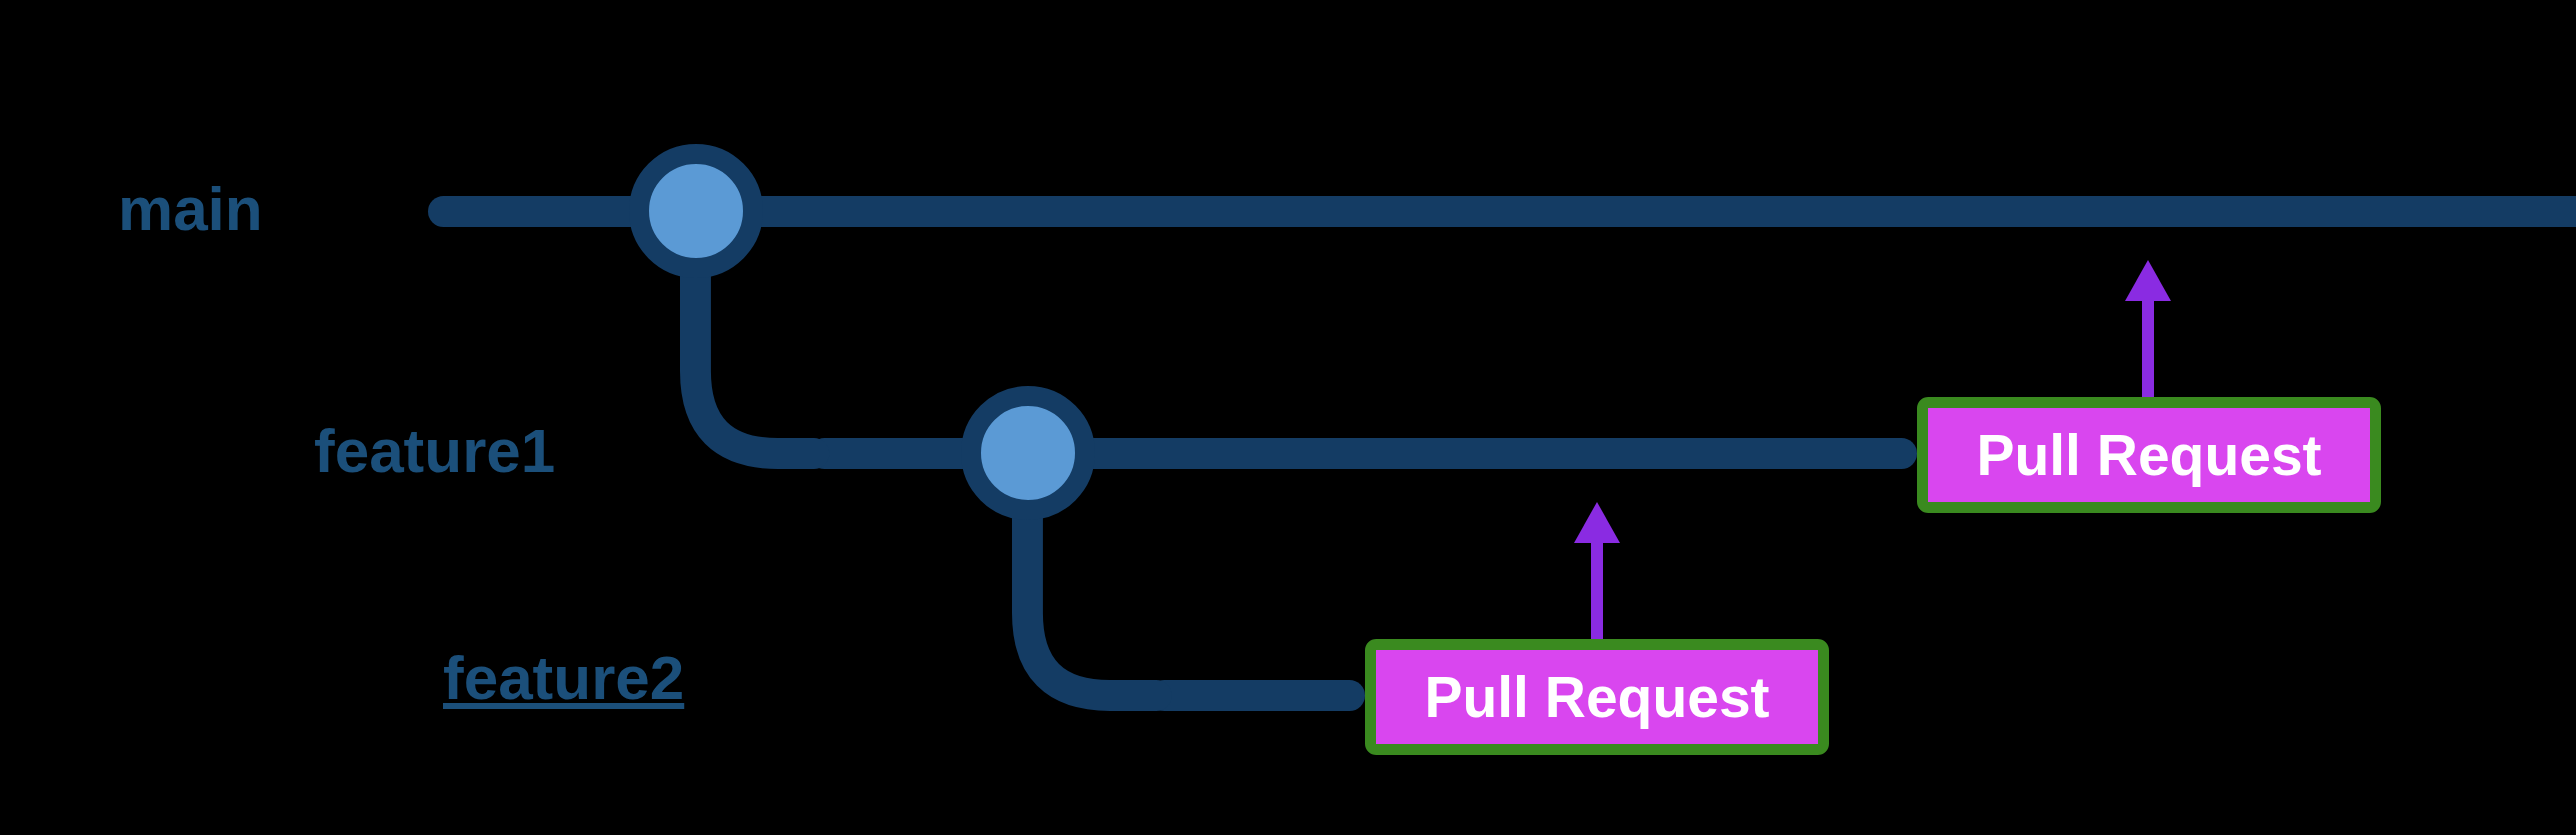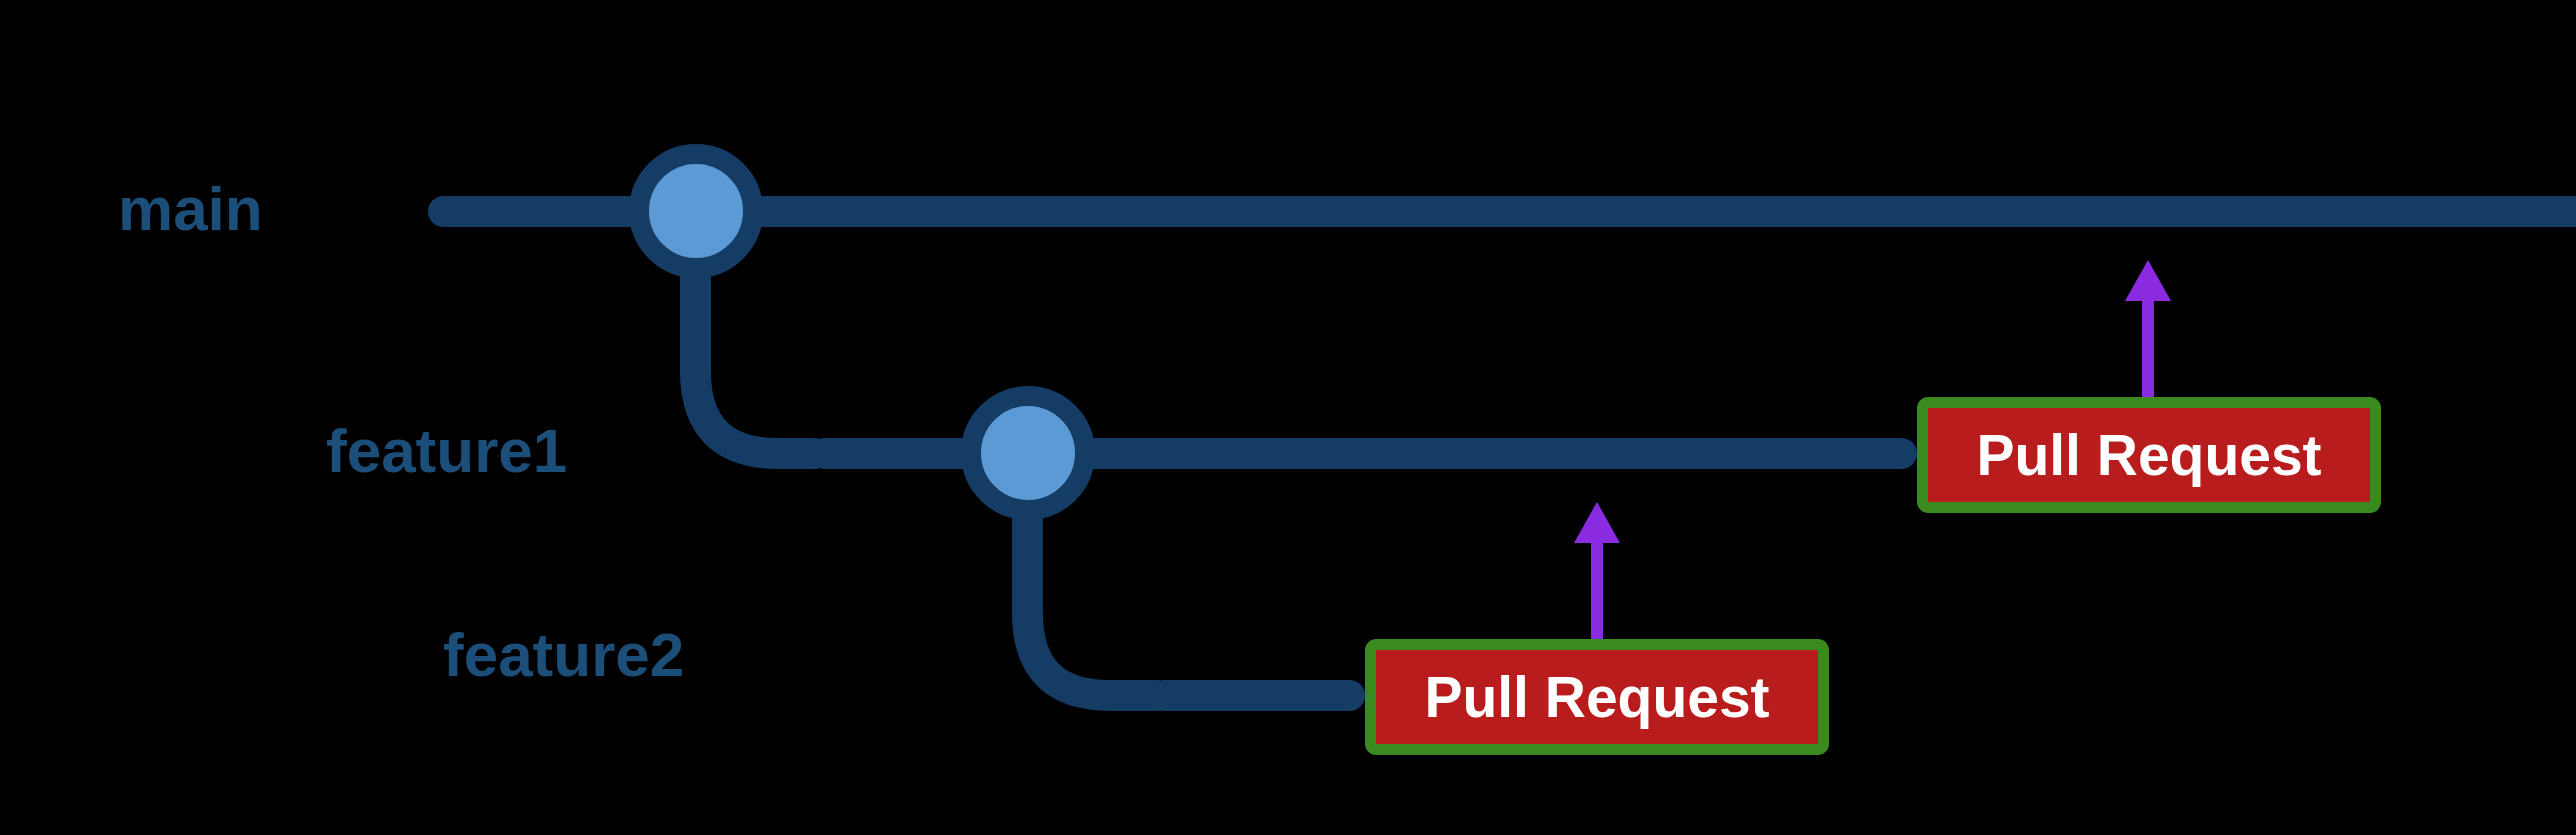--- a/index.html
+++ b/index.html
@@ -33,21 +33,21 @@
     position: absolute;
     width: 134px;
     height: 134px;
     background: #5b9ad5;
     border: 20.6px solid #143c64;
     border-radius: 50%;
     box-sizing: border-box;
   }
   .pr-box {
     position: absolute;
-    background: #b91c1c;
+    background: #d946ef;
     border: 11.3px solid #3a8a1f;
     border-radius: 11.3px;
     display: flex;
     align-items: center;
     justify-content: center;
     box-sizing: border-box;
   }
   .pr-text {
     color: #ffffff;
     font-family: "Helvetica Neue", Arial, sans-serif;
@@ -74,24 +74,24 @@
   }
 </style>
 </head>
 <body>
 
 <div class="canvas">
 
   <div class="branch-label" style="left:118px; top:173px; width:268px;">
     <span>main</span>
   </div>
-  <div class="branch-label" style="left:326px; top:415px; width:294px;">
+  <div class="branch-label" style="left:314px; top:415px; width:294px;">
     <span>feature1</span>
   </div>
-  <div class="branch-label" style="left:443px; top:619px; width:330px;">
+  <div class="branch-label" style="left:443px; top:642px; width:330px;text-decoration:underline;">
     <span>feature2</span>
   </div>
 
   <div class="hline" style="left:428px; top:196px; width:2535px;"></div>
 
   <div class="hline" style="left:809px; top:438px; width:1108px;"></div>
 
   <div class="hline" style="left:1149px; top:680px; width:216px;"></div>
 
   <svg class="connector" style="left:680px; top:196px;" width="206" height="273" viewBox="0 0 400 530">

